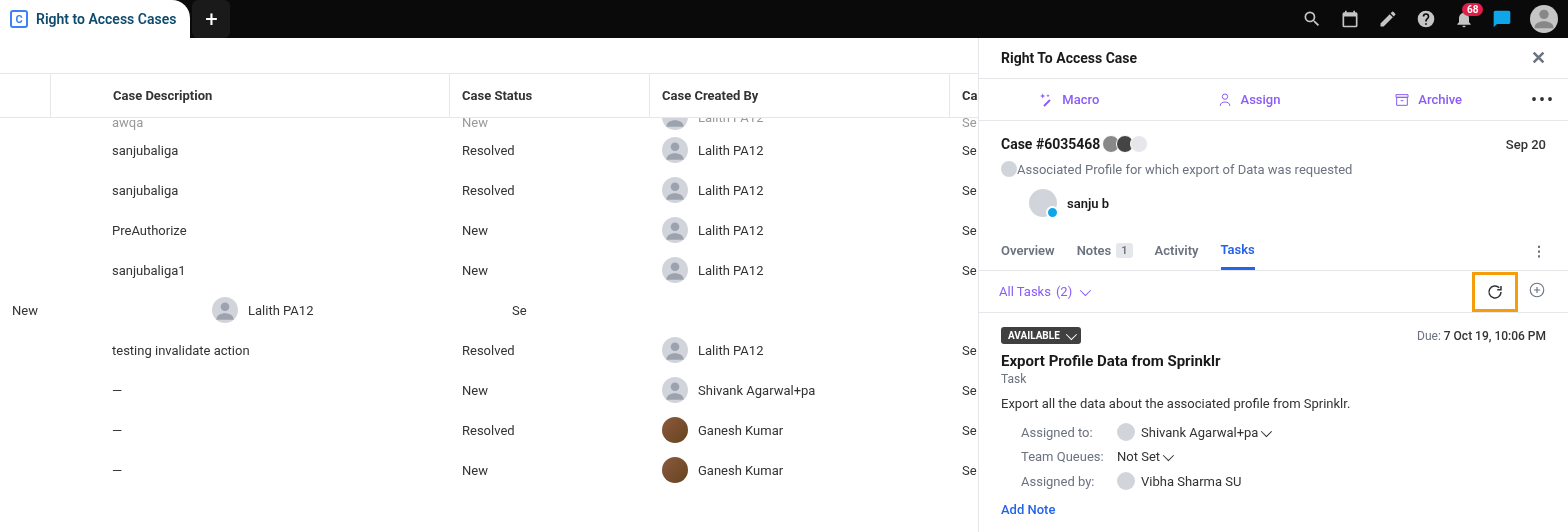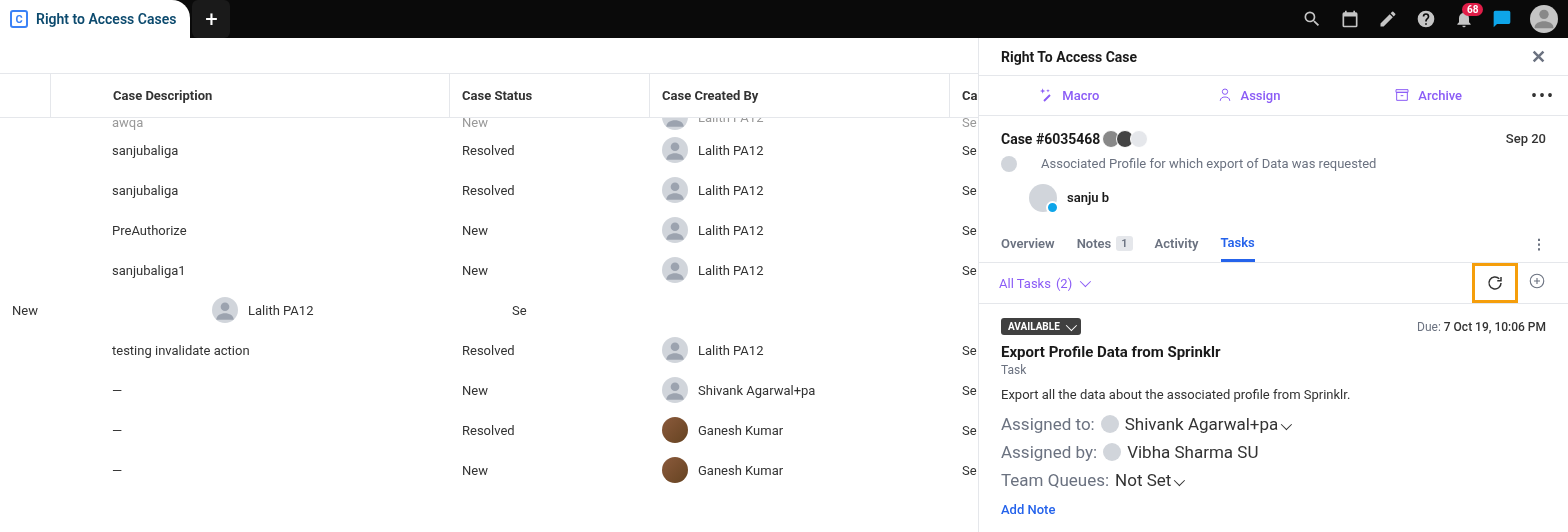--- a/index.html
+++ b/index.html
@@ -50,21 +50,21 @@
 .action-item svg { width: 16px; height: 16px; }
 .action-more { width: 50px; display: flex; align-items: center; justify-content: center; color: #333; font-size: 18px; letter-spacing: 2px; }
 
 .case-meta { padding: 14px 22px 4px; }
 .case-id-row { display: flex; align-items: center; justify-content: space-between; }
 .case-id { font-size: 14px; font-weight: 700; display: flex; align-items: center; gap: 6px; }
 .case-avatars { display: flex; }
 .mini-av { width: 18px; height: 18px; border-radius: 50%; background: #888; margin-left: -4px; border: 1px solid #fff; }
 .mini-av.light { background: #e5e7eb; }
 .case-date { font-size: 13px; color: #333; font-weight: 500; }
-.assoc-row { display: flex; align-items: center; gap: 24px; margin-top: 8px; font-size: 13px; color: #6b7280; }
+.assoc-row { display: flex; align-items: center; gap: 0; margin-top: 8px; font-size: 13px; color: #6b7280; }
 .assoc-icon { width: 16px; height: 16px; border-radius: 50%; background: #d1d5db; }
 .profile-row { display: flex; align-items: center; gap: 10px; margin: 12px 0 10px 28px; }
 .profile-av { width: 28px; height: 28px; border-radius: 50%; background: #d1d5db; position: relative; }
 .profile-badge { position: absolute; bottom: -2px; right: -2px; width: 13px; height: 13px; border-radius: 50%; background: #0ea5e9; border: 2px solid #fff; }
 .profile-name { font-size: 13px; font-weight: 600; }
 
 .panel-tabs { display: flex; align-items: center; padding: 0 22px; height: 40px; gap: 22px; border-bottom: 1px solid #e5e7eb; font-size: 13px; font-weight: 600; color: #6b7280; position: relative; }
 .ptab { display: flex; align-items: center; gap: 5px; cursor: pointer; height: 100%; }
 .ptab.active { color: #2563eb; border-bottom: 3px solid #2563eb; }
 .ptab-count { background: #e5e7eb; color: #6b7280; padding: 1px 5px; border-radius: 3px; font-size: 11px; }
@@ -78,21 +78,21 @@
 .add-circle { color: #6b7280; }
 
 .task-card { padding: 14px 22px; }
 .task-top { display: flex; justify-content: space-between; align-items: center; margin-bottom: 8px; }
 .avail-badge { background: #404040; color: #fff; font-size: 10px; font-weight: 700; padding: 3px 7px; border-radius: 3px; display: flex; align-items: center; gap: 3px; }
 .due { font-size: 12px; color: #6b7280; }
 .due strong { color: #333; font-weight: 500; }
 .task-title { font-size: 15px; font-weight: 700; margin-bottom: 2px; }
 .task-type { font-size: 12px; color: #6b7280; margin-bottom: 10px; }
 .task-desc { font-size: 13px; color: #333; margin-bottom: 12px; }
-.meta-line { font-size: 17px; color: #6b7280; margin-bottom: 8px; display: flex; align-items: center; gap: 6px; }
+.meta-line { font-size: 13px; color: #6b7280; margin-bottom: 8px; display: flex; align-items: center; gap: 6px; margin-left: 20px; }
 .meta-label { min-width: 90px; }
 .meta-av { width: 18px; height: 18px; border-radius: 50%; background: #d1d5db; }
 .meta-val { color: #333; }
 .add-note { color: #2563eb; font-size: 13px; font-weight: 500; cursor: pointer; margin-top: 4px; display: inline-block; }
 
 .chev { display: inline-block; width: 8px; height: 8px; border-right: 1.5px solid currentColor; border-bottom: 1.5px solid currentColor; transform: rotate(45deg) translateY(-2px); margin-left: 3px; }
 </style>
 </head>
 <body>
 
@@ -383,26 +383,26 @@
       <div class="task-type">Task</div>
       <div class="task-desc">Export all the data about the associated profile from Sprinklr.</div>
       <div class="meta-line">
         <span class="meta-label">Assigned to:</span>
         <span class="meta-av"></span>
         <span class="meta-val">
           <span>Shivank Agarwal+pa</span><span class="chev"></span>
         </span>
       </div>
       <div class="meta-line">
-        <span class="meta-label">Assigned by:</span>
-        <span class="meta-av"></span>
-        <span class="meta-val">Vibha Sharma SU</span>
-      </div>
-      <div class="meta-line">
         <span class="meta-label">Team Queues:</span>
         <span class="meta-val">
           <span>Not Set</span><span class="chev"></span>
         </span>
       </div>
+      <div class="meta-line">
+        <span class="meta-label">Assigned by:</span>
+        <span class="meta-av"></span>
+        <span class="meta-val">Vibha Sharma SU</span>
+      </div>
       <span class="add-note">Add Note</span>
     </div>
   </div>
 </div>
 
 </body></html>

